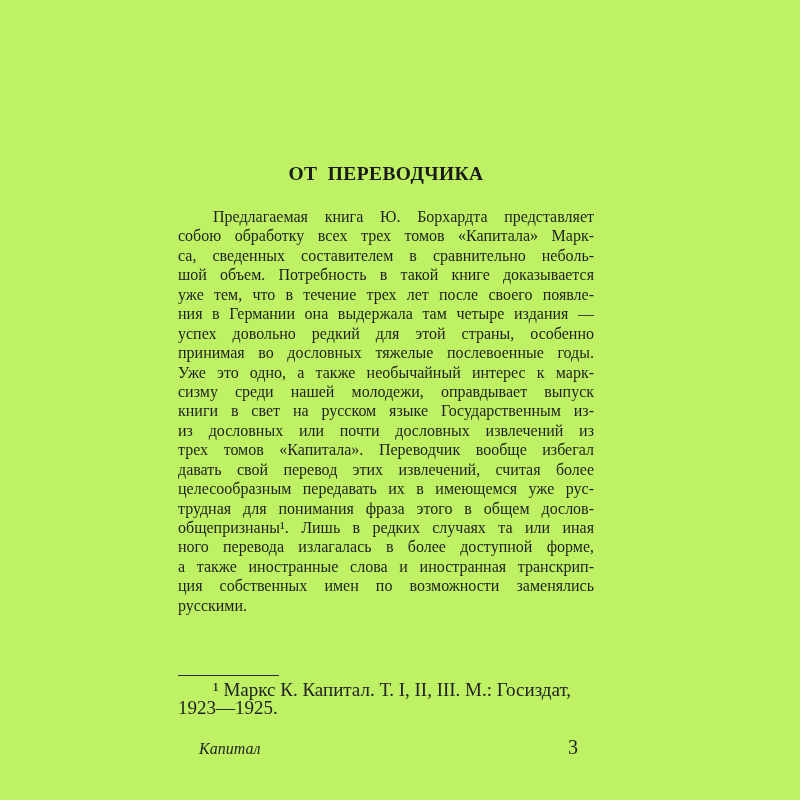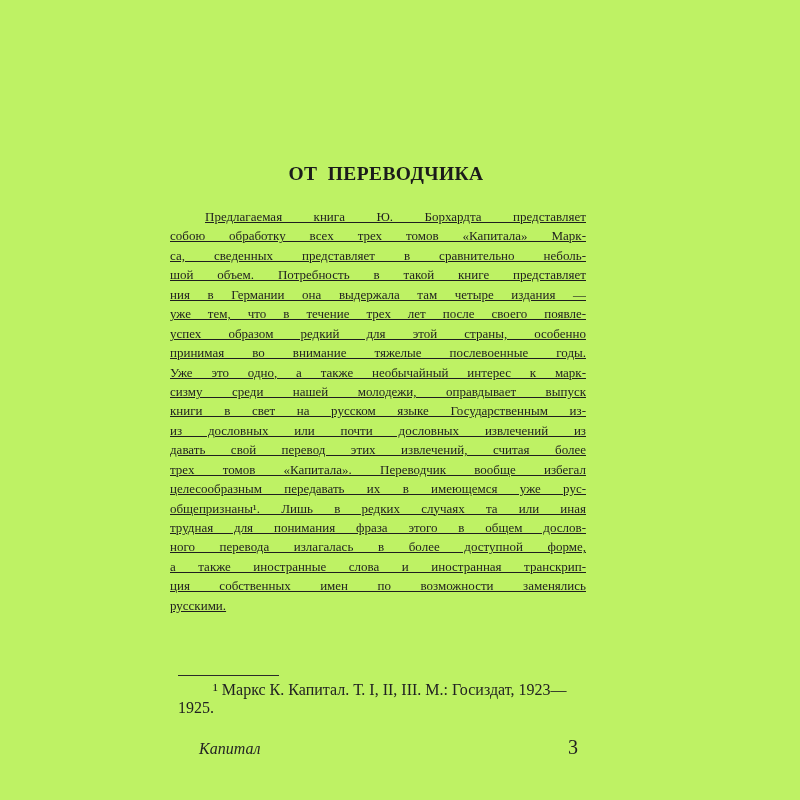--- a/index.html
+++ b/index.html
@@ -23,27 +23,26 @@
     width: 416px;
     text-align: center;
     font-weight: bold;
     font-size: 19.5px;
     letter-spacing: 0.4px;
     word-spacing: 5px;
     color: #1b1b1b;
   }
   .body-text {
     position: absolute;
-    left: 170px;
+    left: 178px;
     top: 207px;
     width: 416px;
-    font-size: 13px;
+    font-size: 16px;
     line-height: 19.45px;
     color: #1f1f1f;
-    text-decoration: underline;
   }
   .line {
     text-align: justify;
     text-align-last: justify;
     height: 19.45px;
     overflow: hidden;
     white-space: normal;
   }
   .line.first {
     text-indent: 35px;
@@ -57,21 +56,21 @@
     top: 675px;
     width: 101px;
     height: 0;
     border-top: 1.5px solid #2a2a2a;
   }
   .footnote {
     position: absolute;
     left: 178px;
     top: 681px;
     width: 416px;
-    font-size: 16px;
+    font-size: 19px;
     line-height: 18px;
     text-indent: 35px;
     color: #222222;
   }
   .footer {
     position: absolute;
     left: 199px;
     top: 736px;
     width: 379px;
     display: flex;
@@ -91,35 +90,35 @@
 </head>
 <body>
 
 <div id="page">
 
   <div class="title">ОТ ПЕРЕВОДЧИКА</div>
 
   <div class="body-text" id="body-text">
       <div class="line first">Предлагаемая книга Ю. Борхардта представляет</div>
       <div class="line">собою обработку всех трех томов «Капитала» Марк-</div>
-      <div class="line">са, сведенных представляет в сравнительно неболь-</div>
-      <div class="line">шой объем. Потребность в такой книге представляет</div>
+      <div class="line">са, сведенных составителем в сравнительно неболь-</div>
+      <div class="line">шой объем. Потребность в такой книге доказывается</div>
+      <div class="line">уже тем, что в течение трех лет после своего появле-</div>
       <div class="line">ния в Германии она выдержала там четыре издания —</div>
-      <div class="line">уже тем, что в течение трех лет после своего появле-</div>
-      <div class="line">успех образом редкий для этой страны, особенно</div>
-      <div class="line">принимая во внимание тяжелые послевоенные годы.</div>
+      <div class="line">успех довольно редкий для этой страны, особенно</div>
+      <div class="line">принимая во дословных тяжелые послевоенные годы.</div>
       <div class="line">Уже это одно, а также необычайный интерес к марк-</div>
       <div class="line">сизму среди нашей молодежи, оправдывает выпуск</div>
       <div class="line">книги в свет на русском языке Государственным из-</div>
       <div class="line">из дословных или почти дословных извлечений из</div>
+      <div class="line">трех томов «Капитала». Переводчик вообще избегал</div>
       <div class="line">давать свой перевод этих извлечений, считая более</div>
-      <div class="line">трех томов «Капитала». Переводчик вообще избегал</div>
       <div class="line">целесообразным передавать их в имеющемся уже рус-</div>
+      <div class="line">трудная для понимания фраза этого в общем дослов-</div>
       <div class="line">общепризнаны¹. Лишь в редких случаях та или иная</div>
-      <div class="line">трудная для понимания фраза этого в общем дослов-</div>
       <div class="line">ного перевода излагалась в более доступной форме,</div>
       <div class="line">а также иностранные слова и иностранная транскрип-</div>
       <div class="line">ция собственных имен по возможности заменялись</div>
       <div class="line last">русскими.</div>
     </div>
 
   <div class="footnote-rule"></div>
 
   <div class="footnote">¹ Маркс К. Капитал. Т. I, II, III. М.: Госиздат, 1923—1925.</div>
 

